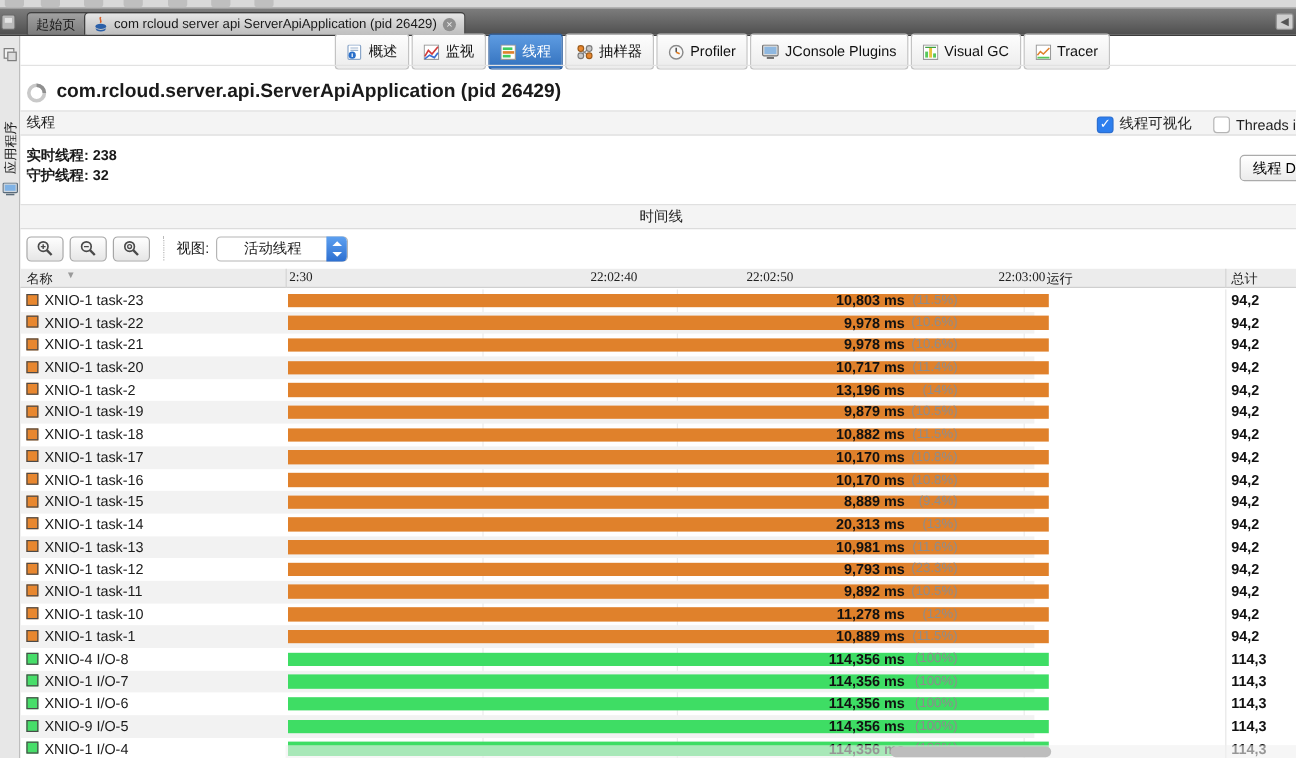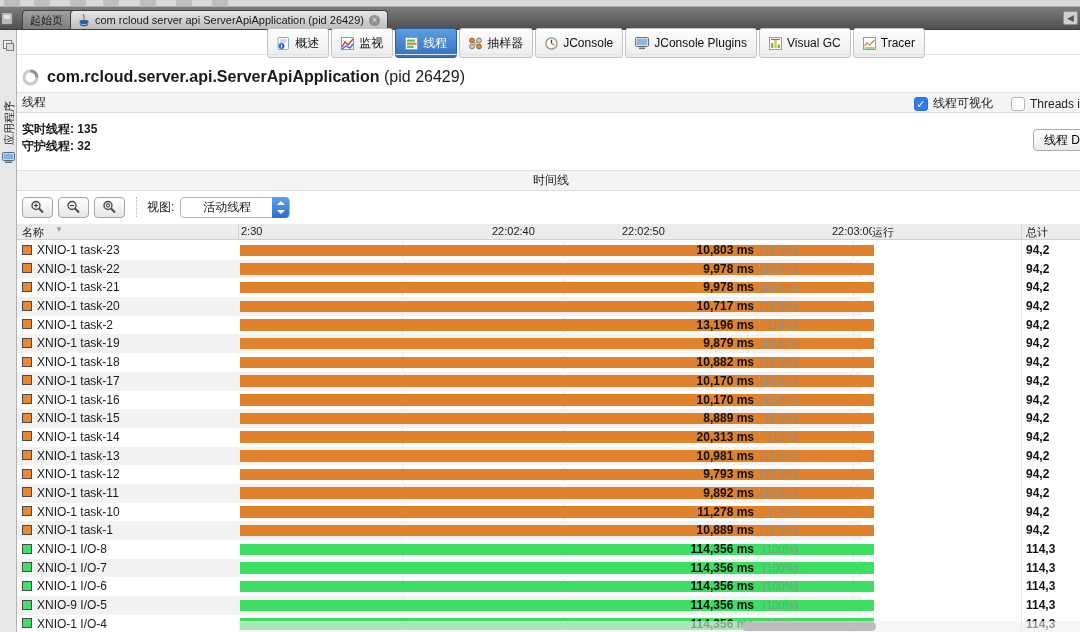--- a/index.html
+++ b/index.html
@@ -42,21 +42,21 @@
   #viewtabs { position:absolute; top:2px; right:155px; height:22px; display:flex; align-items:center; gap:2px; }
   .vtab { display:flex; align-items:center; gap:5px; height:30px; padding:0 9px; font-size:12px;
     border:1px solid #c3c3c3; border-radius:3px; background:linear-gradient(#fdfdfd,#ececec); color:#111; }
   .vtab.sel { background:linear-gradient(#5e9ce2,#3371bd); border-color:#2d5f9f; color:#fff; }
   .vtab svg { display:block; }
   #viewtabs-underline { position:absolute; top:24px; left:0; width:1063px; height:1px; background:#e2e2e2; }
 
   
   #title-row { position:absolute; top:34px; left:5px; height:26px; display:flex; align-items:center; gap:8px; }
   #title-row .t-main { font-size:16px; font-weight:bold; }
-  #title-row .t-pid { font-size:16px; font-weight:normal; }
+  #title-row .t-pid { font-size:16px; font-weight:bold; }
 
   
   .caption { position:absolute; left:0; width:1063px; height:21px; background:#f4f4f4;
     border-top:1px solid #e0e0e0; border-bottom:1px solid #dcdcdc; font-size:12px; color:#222;
     display:flex; align-items:center; padding-left:5px; }
   #caption-threads { top:62px; }
   #caption-timeline { top:140px;justify-content:center; }
 
   .cb-group { position:absolute; right:0; top:0; height:21px; display:flex; align-items:center; gap:18px; padding-right:0; }
   .cb { display:flex; align-items:center; gap:5px; font-size:12px; }
@@ -84,21 +84,21 @@
   #view-stepper i { position:absolute; left:4.5px; width:0; height:0; border-left:4px solid transparent; border-right:4px solid transparent; }
   #view-stepper .up { top:4px; border-bottom:4px solid #fff; }
   #view-stepper .dn { bottom:4px; border-top:4px solid #fff; }
 
   
   #thead { position:absolute; left:0; top:194px; width:1063px; height:16px; background:#ececec;
     border-bottom:1px solid #cfcfcf; font-size:11px; color:#222; }
   #thead span { position:absolute; top:1px; }
   #h-name { left:5px; }
   #h-sort { left:38px; color:#9a9a9a; font-size:8px; top:3px; }
-  .tl-label { color:#222; }
+  .tl-label { color:#222;font-family:Liberation Serif, serif; }
   #tl0 { left:224px; } #tl1 { left:475px; } #tl2 { left:605px; }
   #tl3 { left:815px; width:40px; overflow:hidden; white-space:nowrap; }
   #h-run { left:855px; }
   #h-total { left:1009px; }
   #thead .hsep { position:absolute; top:0; height:16px; width:1px; background:#d4d4d4; }
 
   
   #rows { position:absolute; left:0; top:211px; width:1063px; height:421px; overflow:hidden; }
   .gridline { position:absolute; top:0; bottom:0; width:1px; background:rgba(0,0,0,0.08); }
   .colsep { position:absolute; top:0; bottom:0; width:1px; background:rgba(0,0,0,0.10); }
@@ -210,21 +210,21 @@
         <span>抽样器</span>
       </div>
       <div class="vtab">
         <span>
           <svg width="13" height="13" viewBox="0 0 13 13">
             <circle cx="6.5" cy="6.5" r="5.6" fill="#f7f7f7" stroke="#8a8a8a" stroke-width="1.2"></circle>
             <line x1="6.5" y1="6.5" x2="6.5" y2="2.8" stroke="#444" stroke-width="1.2"></line>
             <line x1="6.5" y1="6.5" x2="9.4" y2="7.8" stroke="#e07b1f" stroke-width="1.3"></line>
           </svg>
         </span>
-        <span>JConsole</span>
+        <span>Profiler</span>
       </div>
       <div class="vtab">
         <span>
           <svg width="14" height="13" viewBox="0 0 14 13">
             <rect x="0.5" y="0.5" width="13" height="9" rx="1" fill="#dcdcdc" stroke="#6f6f6f"></rect>
             <rect x="2" y="2" width="10" height="6" fill="#8fb8e0"></rect>
             <rect x="4" y="10.5" width="6" height="1.6" fill="#6f6f6f"></rect>
           </svg>
         </span>
         <span>JConsole Plugins</span>
@@ -270,21 +270,21 @@
         <span>线程可视化</span>
       </label>
       <label class="cb">
         <span class="cb-box"></span>
         <span>Threads i</span>
       </label>
     </div>
   </div>
 
   <div id="stats">
-    <div><b>实时线程:</b> <b>135</b></div>
+    <div><b>实时线程:</b> <b>238</b></div>
     <div><b>守护线程:</b> <b>32</b></div>
   </div>
   <button id="dump-btn">线程 D</button>
 
   <div id="caption-timeline" class="caption">
     <span>时间线</span>
   </div>
 
   <div id="tl-toolbar">
     <div class="zoom-btn">
@@ -461,21 +461,21 @@
       <div class="trow alt">
         <span class="ticon task"></span>
         <span class="tname">XNIO-1 task-1</span>
         <div class="tbar task" style="background: rgb(224, 129, 43);"></div>
         <span class="tms">10,889 ms</span>
         <span class="tpct">(11.5%)</span>
         <span class="ttotal">94,2</span>
       </div>
       <div class="trow">
         <span class="ticon io"></span>
-        <span class="tname">XNIO-1 I/O-8</span>
+        <span class="tname">XNIO-4 I/O-8</span>
         <div class="tbar io" style="background: rgb(62, 221, 100);"></div>
         <span class="tms">114,356 ms</span>
         <span class="tpct">(100%)</span>
         <span class="ttotal">114,3</span>
       </div>
       <div class="trow alt">
         <span class="ticon io"></span>
         <span class="tname">XNIO-1 I/O-7</span>
         <div class="tbar io" style="background: rgb(62, 221, 100);"></div>
         <span class="tms">114,356 ms</span>

